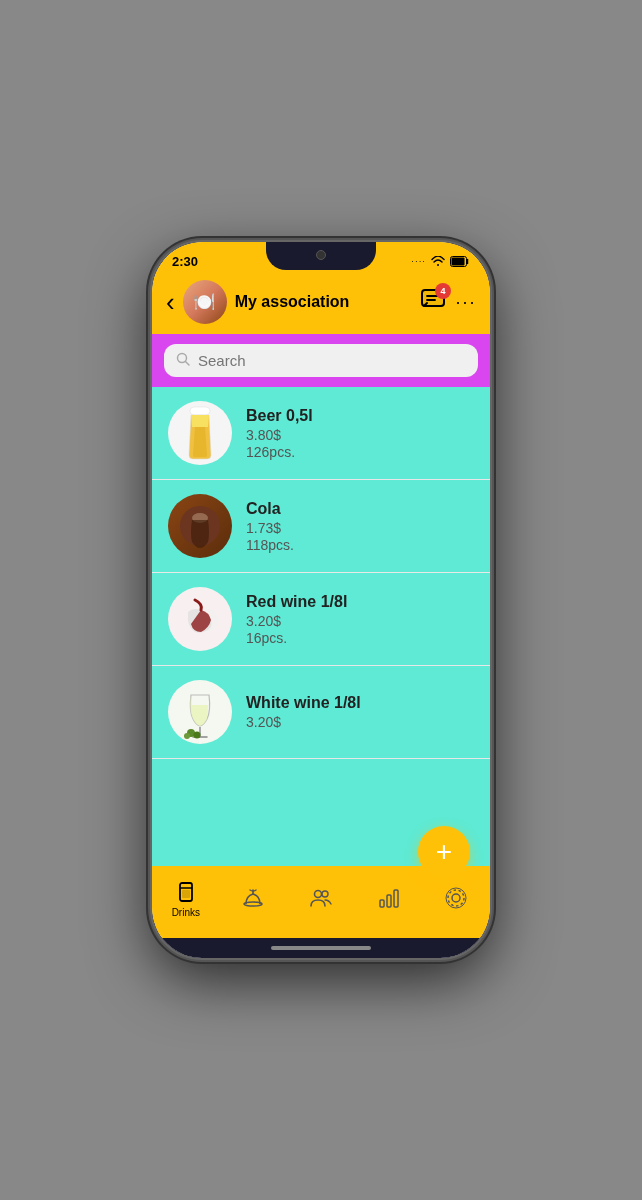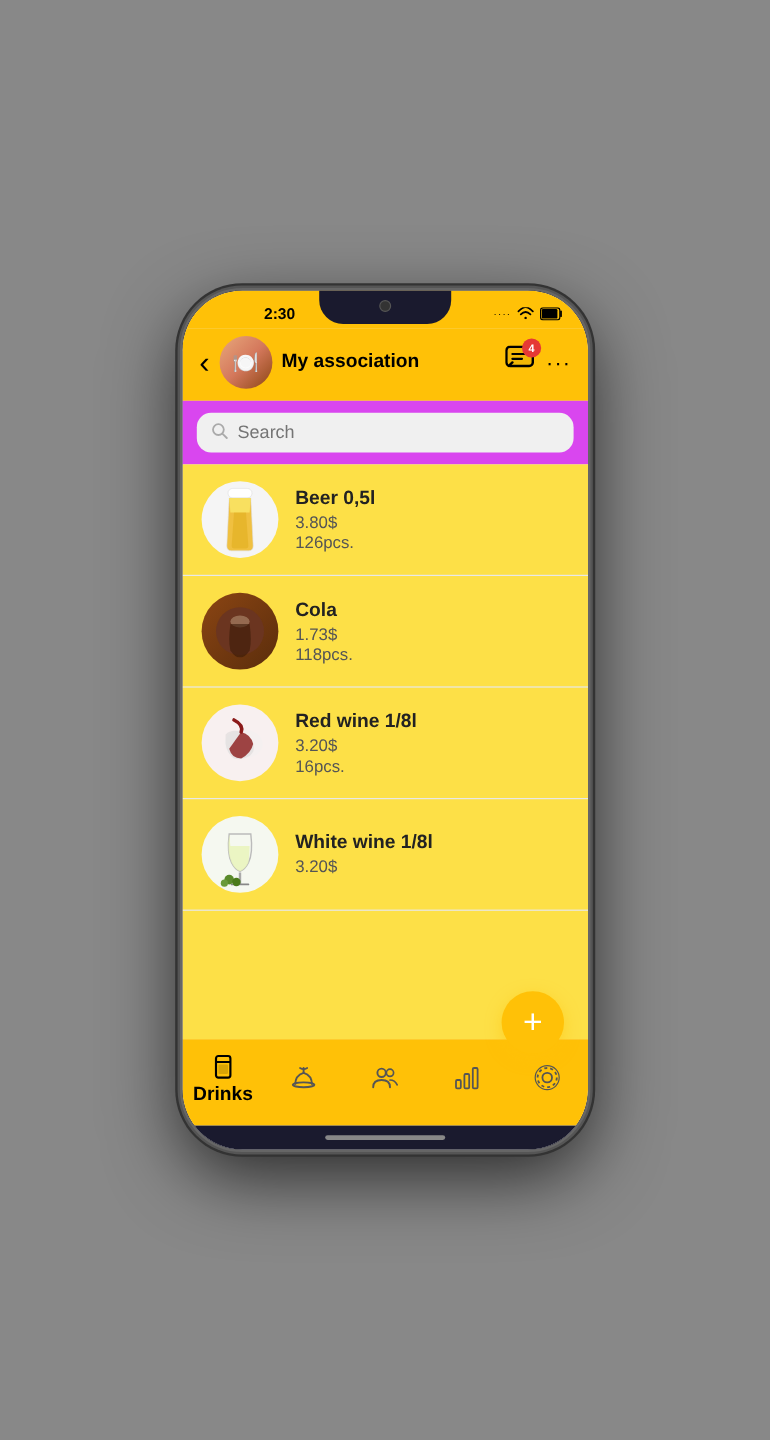--- a/index.html
+++ b/index.html
@@ -64,21 +64,20 @@
       display: flex;
       justify-content: space-between;
       align-items: center;
       padding: 10px 20px 4px;
       height: 32px;
     }
     .status-time {
       font-size: 13px;
       font-weight: 700;
       color: #000;
-      margin-left: 48px;
     }
     .status-icons {
       display: flex;
       align-items: center;
       gap: 5px;
     }
 
     
     .notch {
       position: absolute;
@@ -178,21 +177,21 @@
       background: transparent;
       font-size: 15px;
       color: #999;
       outline: none;
       flex: 1;
     }
 
     
     .product-list {
       flex: 1;
-      background: #fde047;
+      background: #5eead4;
       overflow-y: auto;
     }
     .product-item {
       display: flex;
       align-items: center;
       padding: 14px 16px;
       gap: 14px;
       border-bottom: 1px solid #e8e8e8;
       cursor: pointer;
     }
@@ -259,22 +258,22 @@
     }
     .nav-item {
       display: flex;
       flex-direction: column;
       align-items: center;
       gap: 3px;
       cursor: pointer;
       flex: 1;
     }
     .nav-label {
-      font-size: 16px;
-      font-weight: 700;
+      font-size: 10px;
+      font-weight: 400;
       color: #000;
     }
     .nav-item.active .nav-icon,
     .nav-item.active .nav-label {
       color: #000;
     }
 
     
     .home-indicator {
       background: #1a1a2e;

